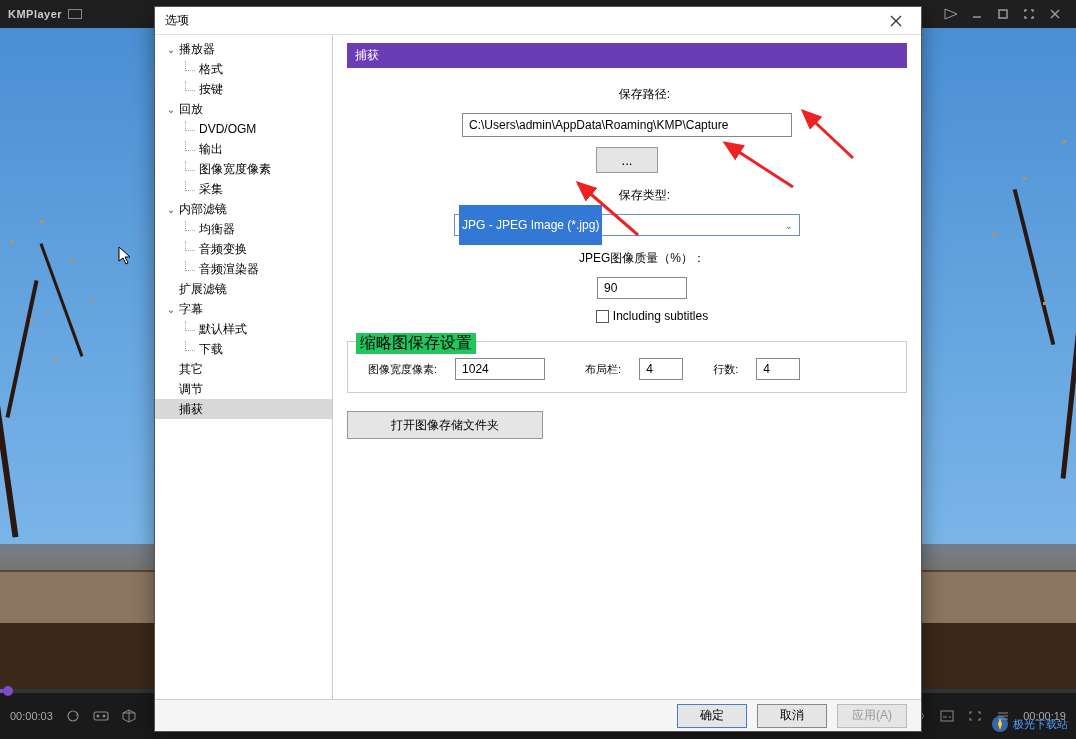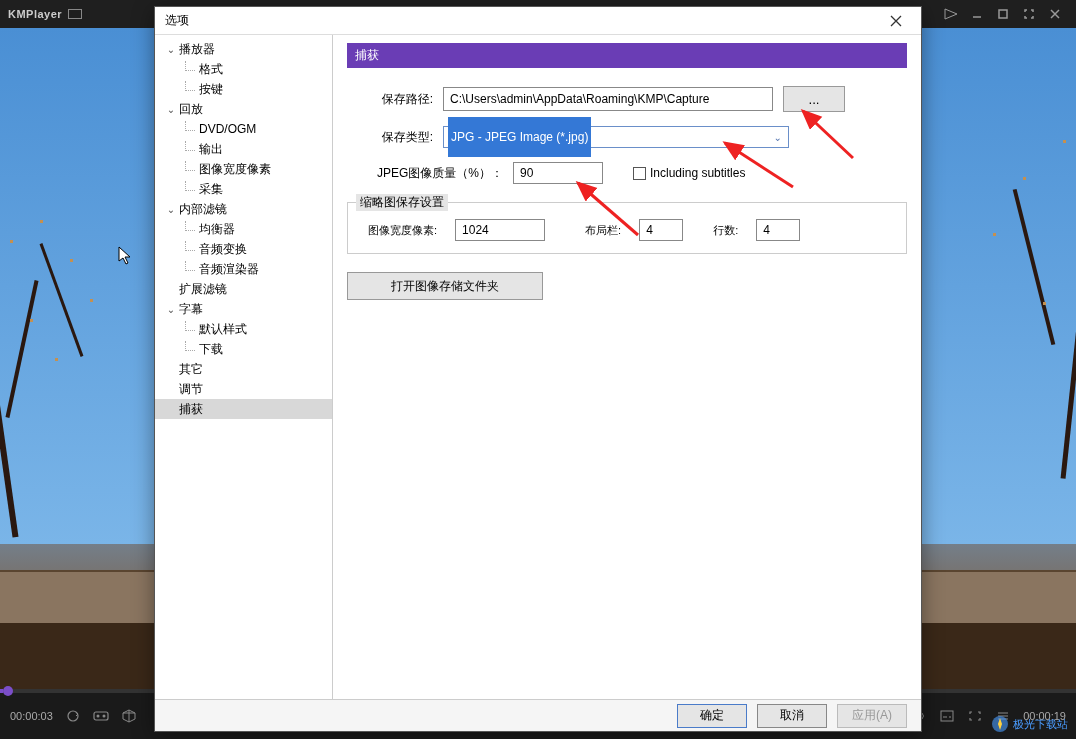--- a/index.html
+++ b/index.html
@@ -130,21 +130,21 @@
 
 
 .main-panel {
   flex: 1; padding: 8px 14px; display: flex; flex-direction: column; position: relative;
 }
 .panel-header {
   background: #6a3db5; color: #fff; padding: 4px 8px; font-size: 12px;
   margin-bottom: 18px;
 }
 .form-row {
-  display: flex; align-items: center; margin-bottom: 14px; gap: 10px;
+  display: flex; align-items: center; margin-bottom: 14px; gap: 10px; flex-direction: column;
 }
 .form-label { width: 86px; text-align: right; font-size: 12px; }
 .text-input {
   height: 24px; border: 1px solid #888; padding: 2px 6px; font-size: 12px;
   font-family: inherit; background:#fff;
 }
 .text-input.path { width: 330px; }
 .browse-btn {
   width: 62px; height: 26px; border: 1px solid #999; background: #e5e5e5;
   cursor: pointer;
@@ -159,22 +159,22 @@
 .small-input { width: 90px; height: 22px; border:1px solid #888; padding:2px 6px; font-size:12px;}
 .tiny-input { width: 44px; height: 22px; border:1px solid #888; padding:2px 6px; font-size:12px; text-align:left;}
 .checkbox-wrap { display: flex; align-items: center; gap: 4px; margin-left: 20px;}
 .checkbox-box { width: 13px; height: 13px; border: 1px solid #555; background:#fff;}
 
 .fieldset {
   border: 1px solid #ccc; padding: 16px 10px 12px 10px; margin-top: 4px;
   position: relative;
 }
 .fieldset-legend {
-  position: absolute; top: -9px; left: 8px; background: #e5e5e5; padding: 0 4px;
-  font-size: 12px;
+  position: absolute; top: -9px; left: 8px; background: #22c55e; padding: 0 4px;
+  font-size: 16px;
 }
 .thumb-row { display: flex; align-items: center; gap: 10px;}
 .thumb-label { font-size: 11px; margin-right:8px;}
 .thumb-label.first { margin-left: 10px;}
 .thumb-label.r { margin-left: 30px;}
 
 .open-folder-btn {
   margin-top: 18px; width: 196px; height: 28px;
   border: 1px solid #999; background: #e5e5e5; cursor: pointer;
   font-size: 12px;

